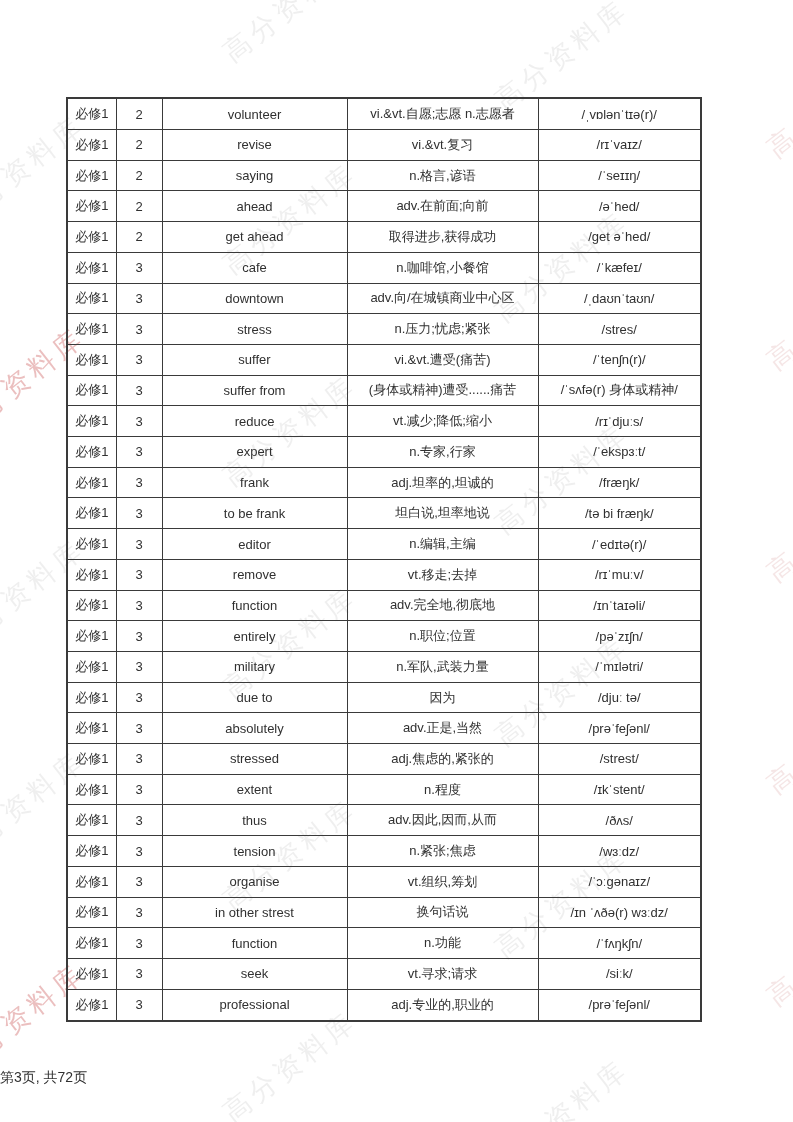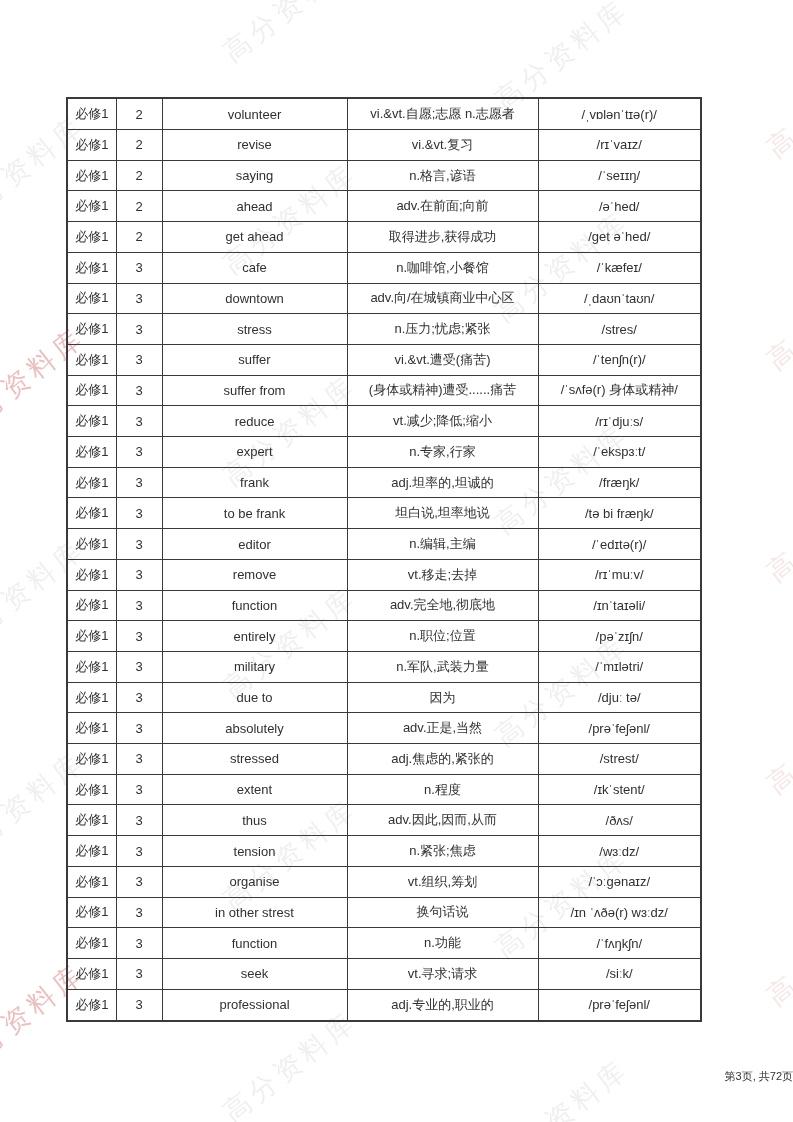--- a/index.html
+++ b/index.html
@@ -42,22 +42,22 @@
     white-space:nowrap;
   }
   .col-book{font-size:13px;}
   .col-unit{font-size:13.5px;}
   .col-word{font-size:13.5px;}
   .col-meaning{font-size:12.5px;}
   .col-phonetic{font-size:13.5px;font-family:Liberation Sans, sans-serif;}
   
   .footer{
     position:absolute;left:0;top:1069px;width:100%;z-index:1;
-    text-align:right;
-    font-size:11px;
+    text-align:left;
+    font-size:14px;
     color:var(--text-color, #303030);
   }
 </style>
 </head>
 <body>
 
 <div class="page">
 
   <div class="watermark-layer">
       <span class="wm wm-red" style="left: -45px; top: -10px;">高分资料库</span>

